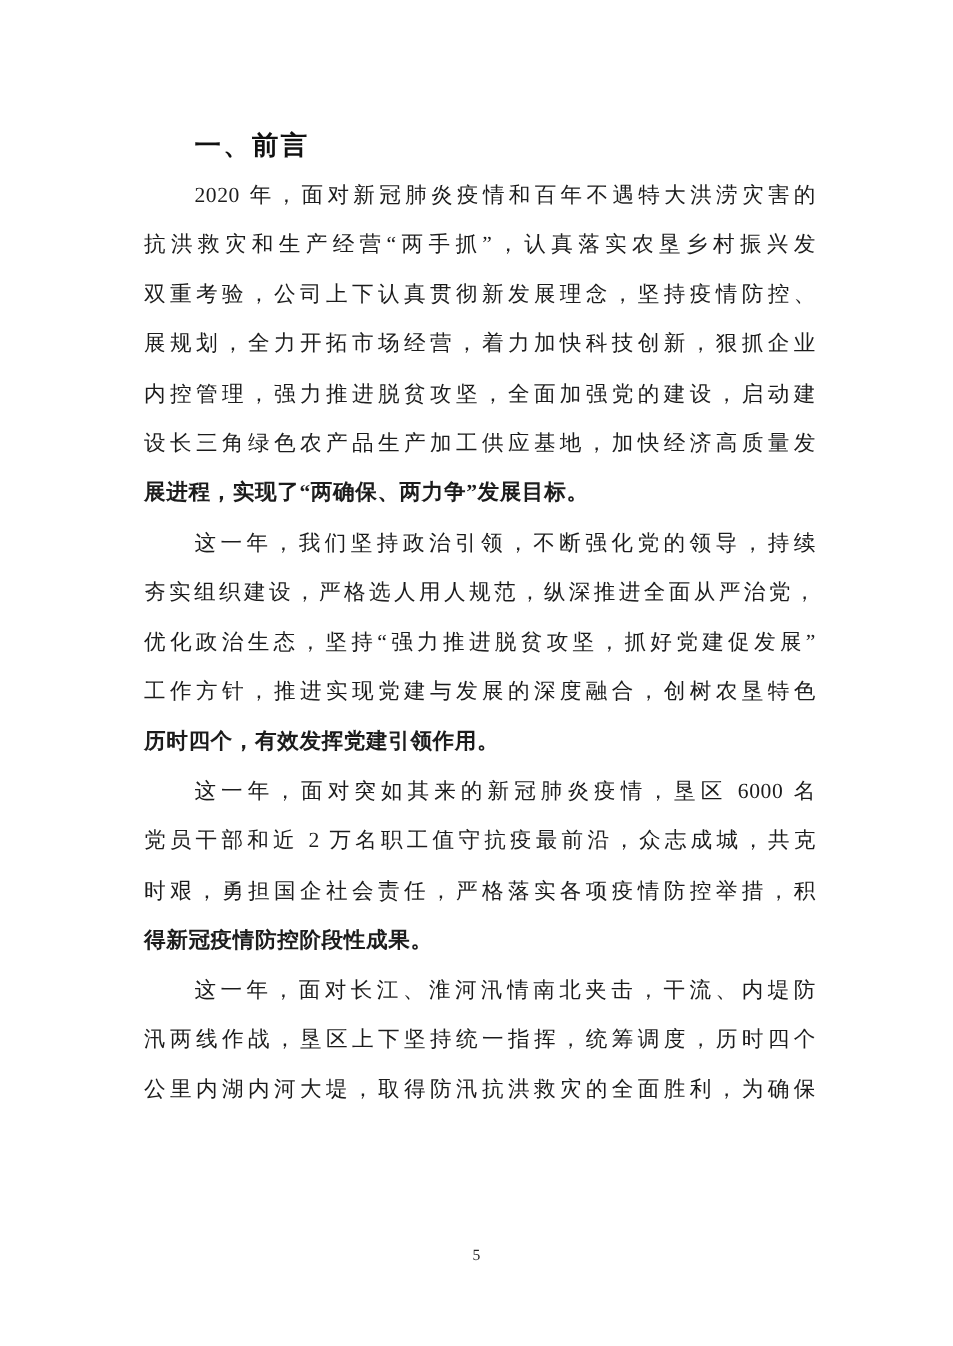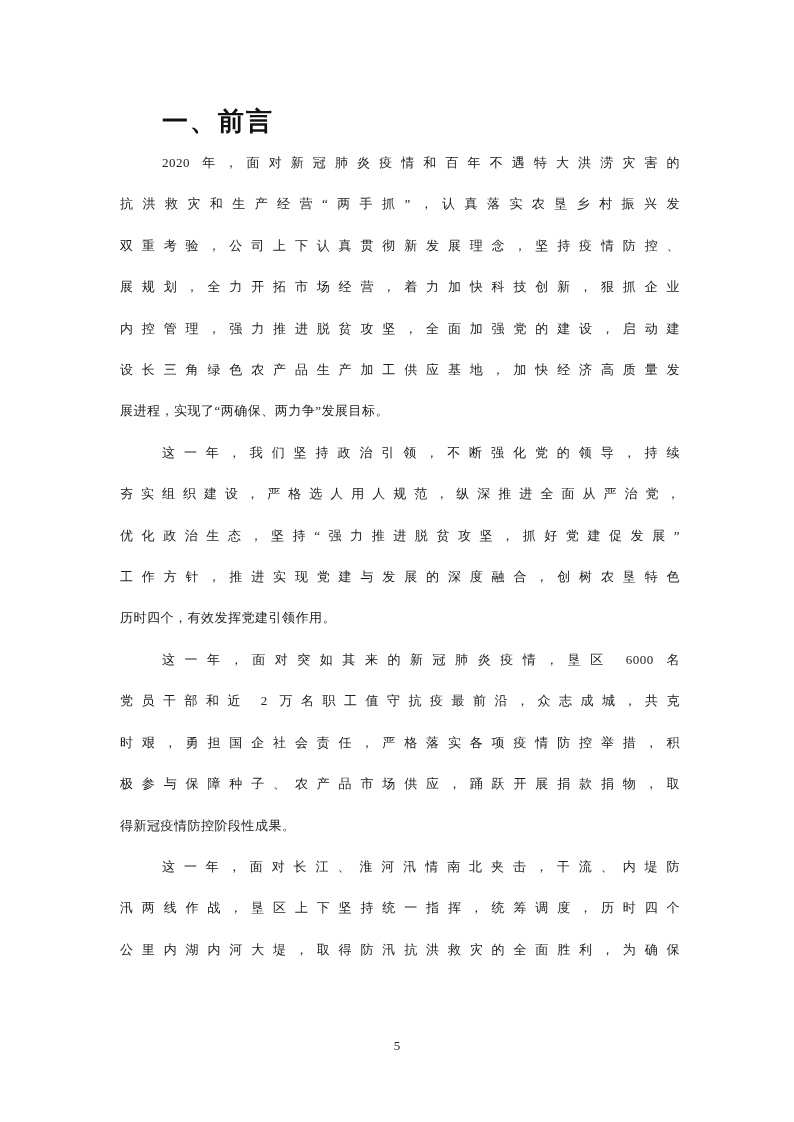--- a/index.html
+++ b/index.html
@@ -17,35 +17,35 @@
   }
   .doc-body {
     position: absolute;
     left: 120px; top: 100px;
     width: 560px;
   }
   .heading {
     margin: 0;
     font-family: "Liberation Sans", "DejaVu Sans", sans-serif;
     font-weight: 700;
-    font-size: 26px;
+    font-size: 22px;
     line-height: 42px;
     text-indent: 42px;
     letter-spacing: 2px;
     color: #111111;
   }
   .line {
-    font-size: 13px;
+    font-size: 18px;
     line-height: 41.4px;
     text-align: justify;
     text-align-last: justify;
     letter-spacing: 0.5px;
   }
   .line.indent { text-indent: 42px; }
-  .line.last { text-align-last: left; }
+  .line.last { text-align-last: left; font-weight: bold; }
   .page-num {
     position: absolute;
     left: 0; right: 0;
     top: 1038px;
     text-align: center;
     font-size: 13px;
     color: #222222;
   }
 </style>
 </head>
@@ -64,21 +64,20 @@
         <div class="line">设长三角绿色农产品生产加工供应基地，加快经济高质量发</div>
         <div class="line last">展进程，实现了“两确保、两力争”发展目标。</div>
         <div class="line indent">这一年，我们坚持政治引领，不断强化党的领导，持续</div>
         <div class="line">夯实组织建设，严格选人用人规范，纵深推进全面从严治党，</div>
         <div class="line">优化政治生态，坚持“强力推进脱贫攻坚，抓好党建促发展”</div>
         <div class="line">工作方针，推进实现党建与发展的深度融合，创树农垦特色</div>
         <div class="line last">历时四个，有效发挥党建引领作用。</div>
         <div class="line indent">这一年，面对突如其来的新冠肺炎疫情，垦区 6000 名</div>
         <div class="line">党员干部和近 2 万名职工值守抗疫最前沿，众志成城，共克</div>
         <div class="line">时艰，勇担国企社会责任，严格落实各项疫情防控举措，积</div>
-        <div class="line">极参与保障种子、农产品市场供应，踊跃开展捐款捐物，取</div>
         <div class="line last">得新冠疫情防控阶段性成果。</div>
         <div class="line indent">这一年，面对长江、淮河汛情南北夹击，干流、内堤防</div>
         <div class="line">汛两线作战，垦区上下坚持统一指挥，统筹调度，历时四个</div>
         <div class="line">公里内湖内河大堤，取得防汛抗洪救灾的全面胜利，为确保</div>
       </div>
   </div>
   <div class="page-num">5</div>
 </div>
 
 </body></html>

